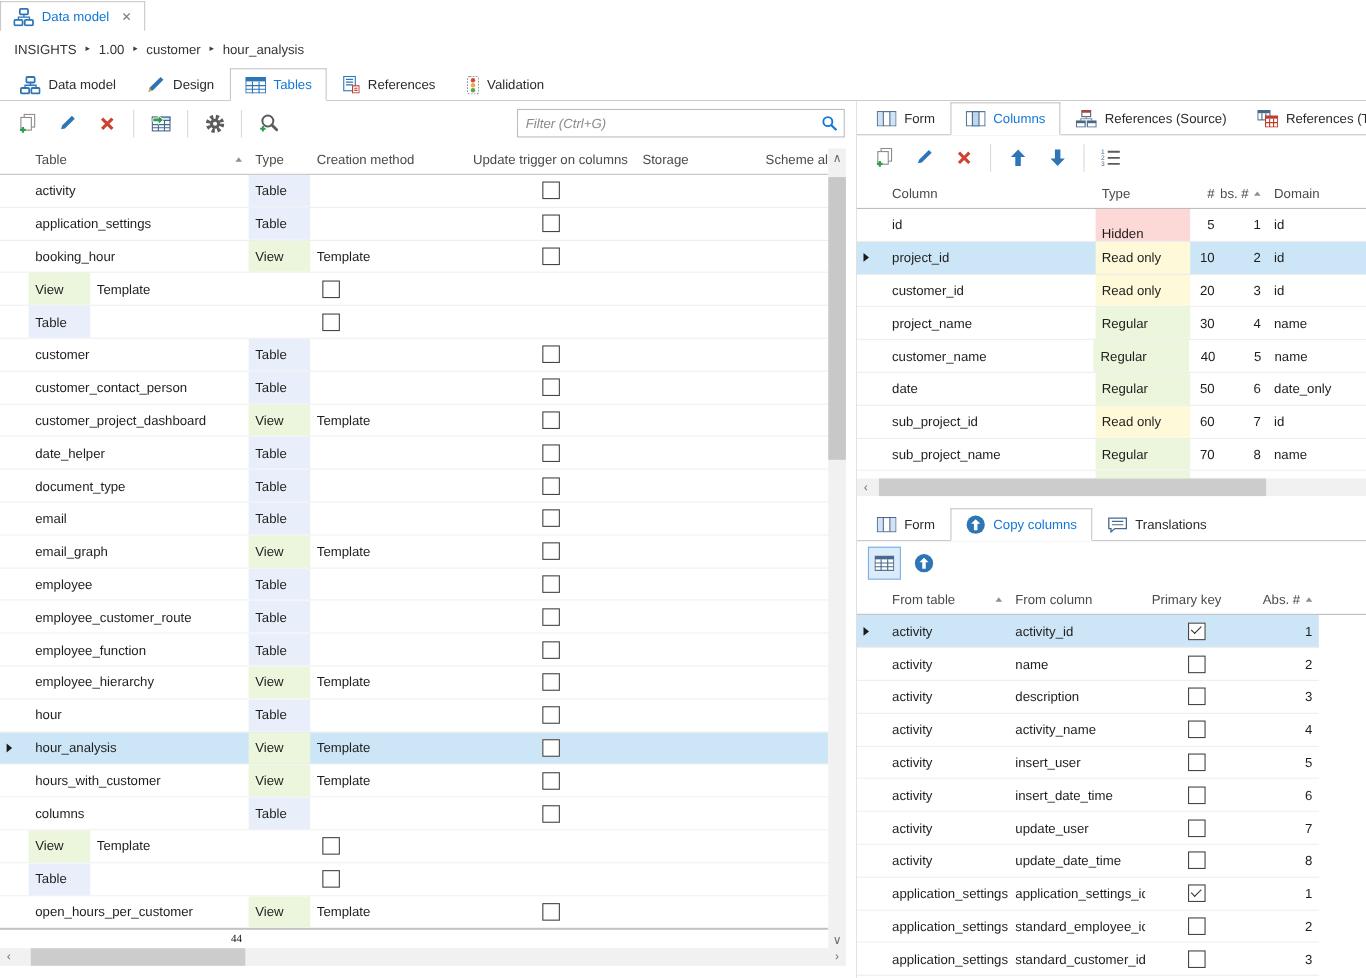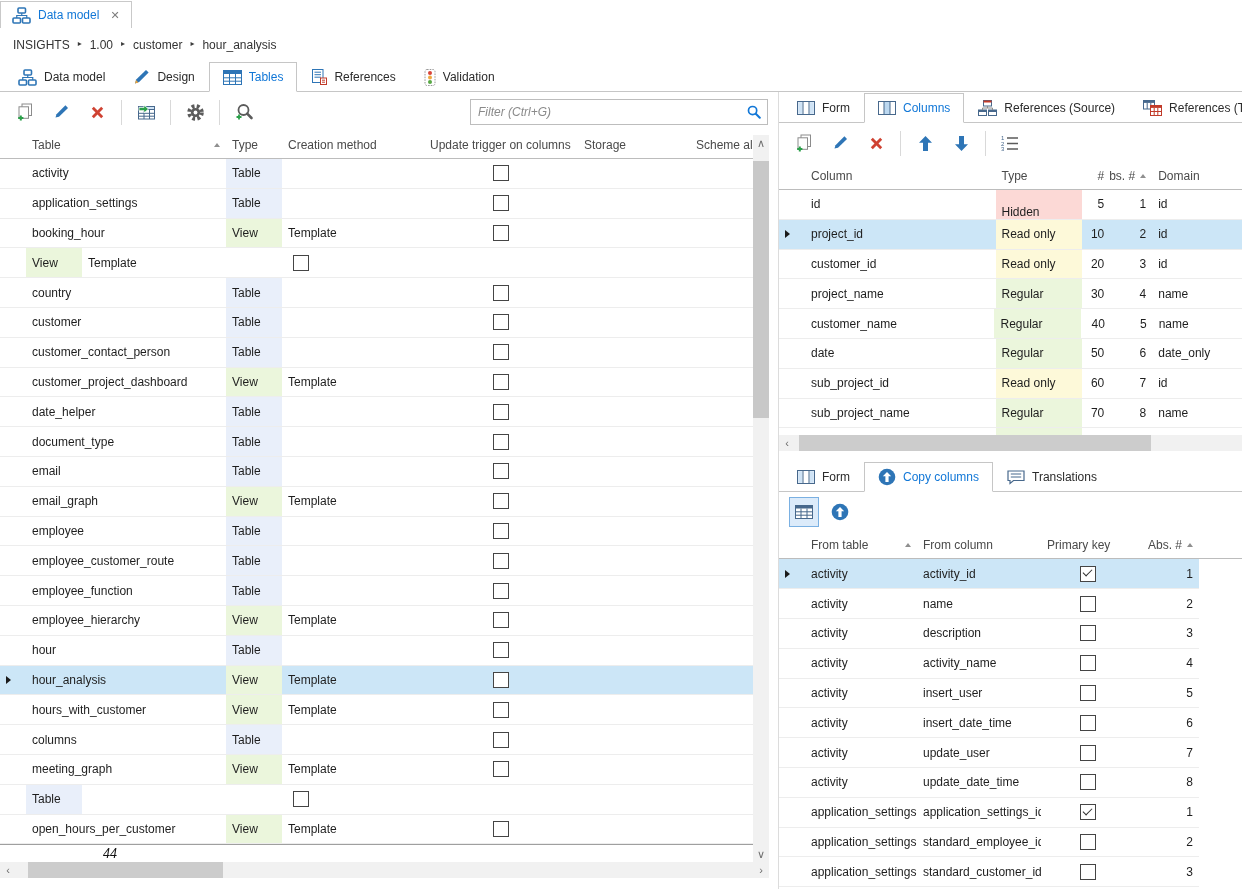--- a/index.html
+++ b/index.html
@@ -59,21 +59,21 @@
   .row-marker{width:0;height:0;border-left:5px solid #1a1a1a;border-top:4.5px solid transparent;border-bottom:4.5px solid transparent;}
   .cb{width:14px;height:14px;border:1px solid #454545;background:#fff;position:relative;display:inline-block;box-sizing:content-box;flex:none;}
   .cb.checked::after{content:"";position:absolute;left:2px;top:2.5px;width:8px;height:4px;
     border-left:1.6px solid #2f2f2f;border-bottom:1.6px solid #2f2f2f;transform:rotate(-45deg);}
 
   .left-panel .g-row, .left-panel .g-head{width:753px;}
   .rb .g-row{width:420px;}
 
   
   .g-summary{width:753px;height:18px;border-top:1px solid #9f9f9f;display:flex;align-items:center;box-sizing:border-box;}
-  .g-summary .sum{width:220px;text-align:center;font-family:"Liberation Serif","DejaVu Serif",serif;font-size:14px;color:#111;font-style:italic;}
+  .g-summary .sum{width:220px;text-align:right;font-family:"Liberation Serif","DejaVu Serif",serif;font-size:10px;color:#111;}
 
   
   .hscroll{position:relative;height:16px;background:#f1f1f1;}
   .sarr{position:absolute;top:0;width:16px;height:16px;display:flex;align-items:center;justify-content:center;
     color:#6e6e6e;font-size:11px;user-select:none;}
   .hs-thumb{position:absolute;top:0;height:16px;background:#cccccc;}
   .vscroll{position:absolute;left:753px;top:43px;width:16px;height:727px;background:#f1f1f1;}
   .vs-thumb{position:absolute;left:0;width:16px;background:#c8c8c8;}
   .vscroll .sarr.down{top:auto;bottom:0;}
 
@@ -316,23 +316,20 @@
               <span class="cell-text">Template</span>
             </div>
             <div class="cell center" style="width: 154px;">
               <span class="cb"></span>
             </div>
             <div class="cell" style="width: 112px;"></div>
             <div class="cell" style="width: 63px;"></div>
           </div>
           <div class="g-row">
             <div class="cell" style="width: 26px;"></div>
-            <div class="cell" style="width: 200px;">
-              <span class="cell-text">country</span>
-            </div>
             <div class="cell" style="width: 56px; background: rgb(233, 239, 250);">
               <span class="cell-text">Table</span>
             </div>
             <div class="cell" style="width: 142px;"></div>
             <div class="cell center" style="width: 154px;">
               <span class="cb"></span>
             </div>
             <div class="cell" style="width: 112px;"></div>
             <div class="cell" style="width: 63px;"></div>
           </div>
@@ -568,23 +565,20 @@
             </div>
             <div class="cell" style="width: 142px;"></div>
             <div class="cell center" style="width: 154px;">
               <span class="cb"></span>
             </div>
             <div class="cell" style="width: 112px;"></div>
             <div class="cell" style="width: 63px;"></div>
           </div>
           <div class="g-row">
             <div class="cell" style="width: 26px;"></div>
-            <div class="cell" style="width: 200px;">
-              <span class="cell-text">meeting_graph</span>
-            </div>
             <div class="cell" style="width: 56px; background: rgb(235, 246, 220);">
               <span class="cell-text">View</span>
             </div>
             <div class="cell" style="width: 142px;">
               <span class="cell-text">Template</span>
             </div>
             <div class="cell center" style="width: 154px;">
               <span class="cb"></span>
             </div>
             <div class="cell" style="width: 112px;"></div>

